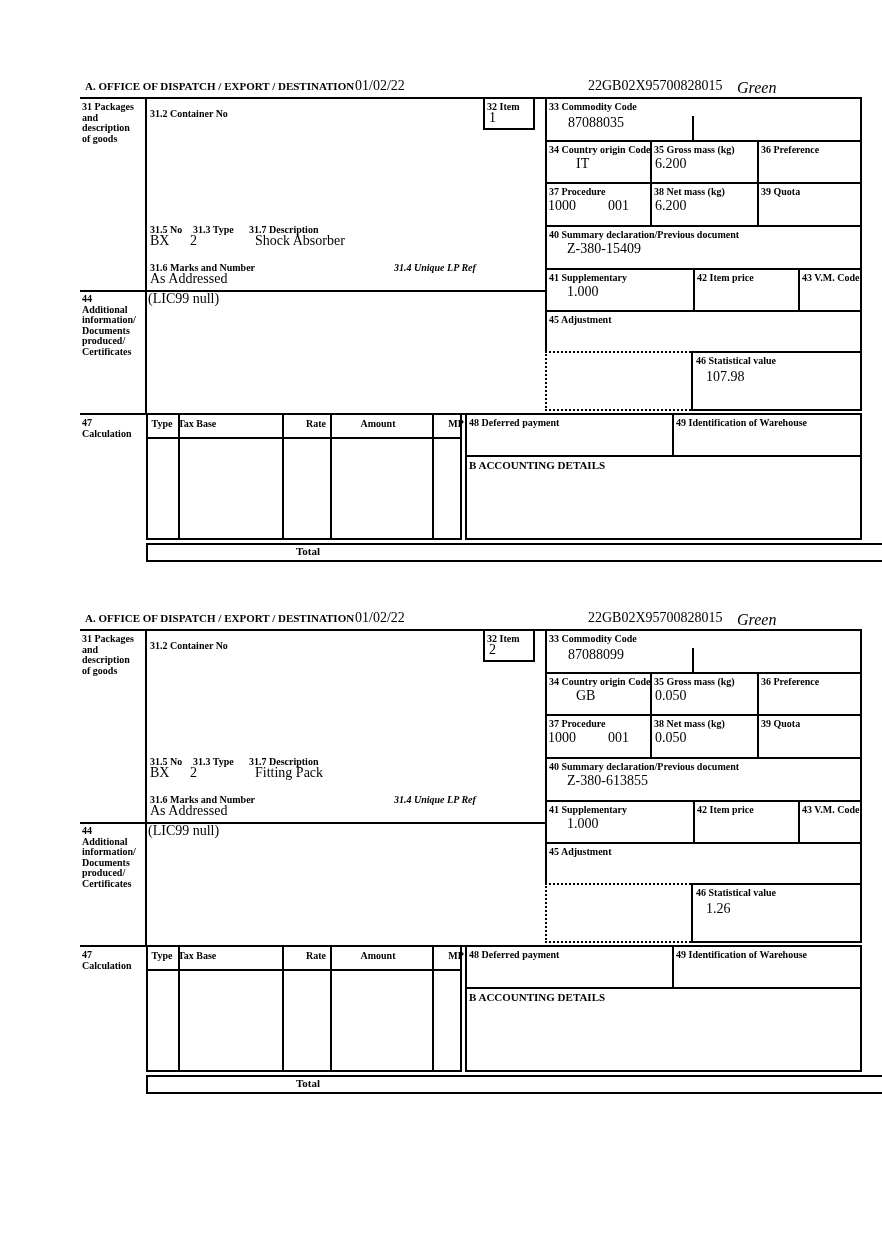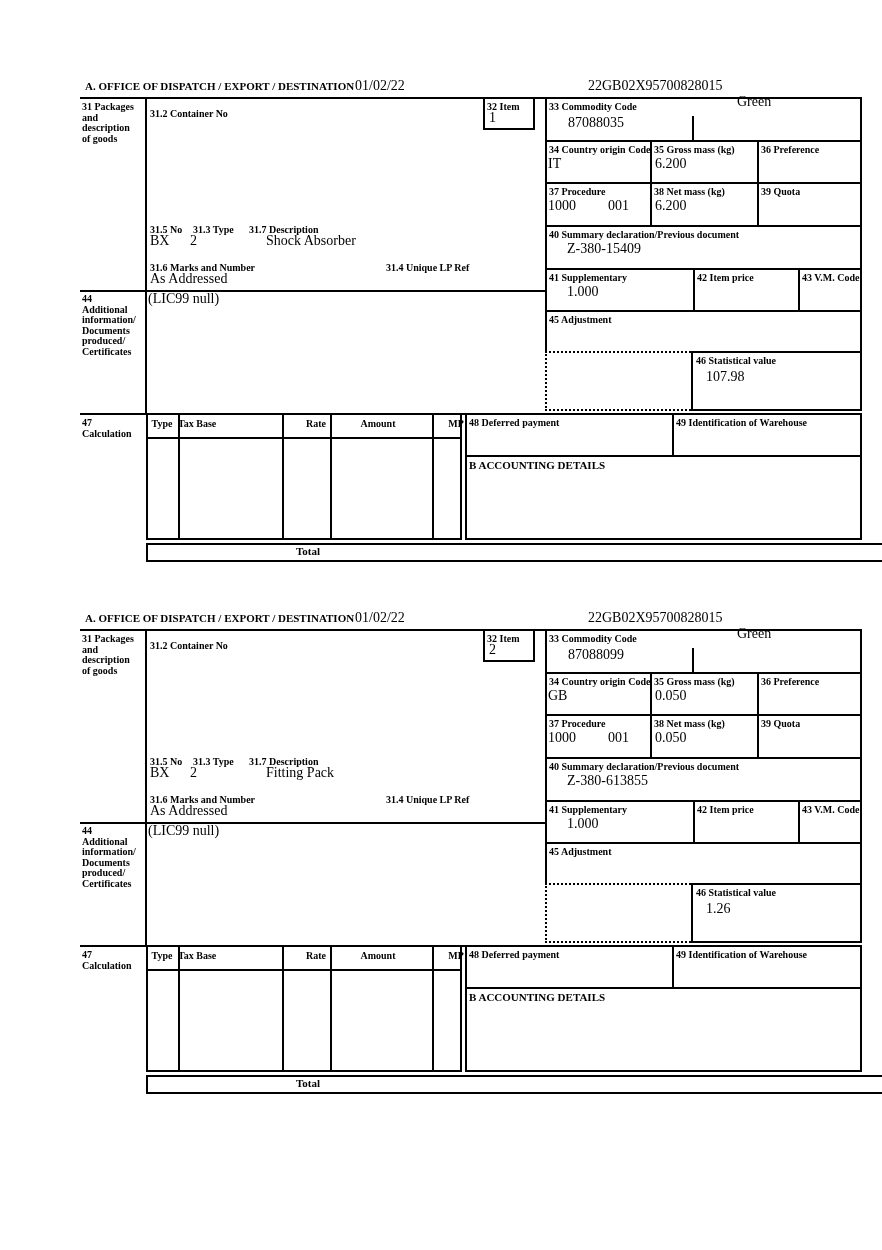--- a/index.html
+++ b/index.html
@@ -59,41 +59,41 @@
   .total-label{position:absolute;left:0;top:0;width:320px;text-align:center;
                font-weight:bold;font-size:11px;}
 
   
   .lb{position:absolute;font-weight:bold;font-size:10px;line-height:10.5px;white-space:nowrap;}
   .lbw{white-space:normal;}
   .v{position:absolute;font-size:14px;line-height:16px;white-space:nowrap;}
   .hdr-title{left:5px;top:2px;font-weight:bold;font-size:11px;}
   .hdr-date{left:275px;top:0;font-size:14px;}
   .hdr-mrn{left:508px;top:0;font-size:14px;}
-  .hdr-green{left:657px;top:16px;font-size:14px;}
+  .hdr-green{left:657px;top:1px;font-size:16px;font-style:italic;}
 
   .lb31{left:2px;top:24px;width:60px;}
   .lb31_2{left:70px;top:25px;margin-top:6px;}
   .lb32{left:407px;top:24px;} .v32{left:409px;top:32px;}
   .lb33{left:469px;top:24px;} .v33{left:488px;top:37px;}
-  .lb34{left:469px;top:67px;} .v34{left:468px;top:78px;}
+  .lb34{left:469px;top:67px;} .v34{left:468px;top:78px;padding-left:28px;}
   .lb35{left:574px;top:67px;} .v35{left:575px;top:78px;}
   .lb36{left:681px;top:67px;}
   .lb37{left:469px;top:109px;} .v37a{left:468px;top:120px;} .v37b{left:528px;top:120px;}
   .lb38{left:574px;top:109px;} .v38{left:575px;top:120px;}
   .lb39{left:681px;top:109px;}
   .lb40{left:469px;top:152px;} .v40{left:487px;top:163px;}
   .lb41{left:469px;top:195px;} .v41{left:487px;top:206px;}
   .lb42{left:617px;top:195px;}
   .lb43{left:722px;top:195px;}
   .lb45{left:469px;top:237px;}
   .lb46{left:616px;top:278px;} .v46{left:626px;top:291px;}
   .lb31_5{left:70px;top:147px;} .lb31_3{left:113px;top:147px;} .lb31_7{left:169px;top:147px;}
-  .v31_5{left:70px;top:155px;} .v31_3{left:110px;top:155px;} .v31_7{left:186px;top:155px;}
-  .lb31_6{left:70px;top:185px;} .lb31_4{left:306px;top:185px;}
+  .v31_5{left:70px;top:155px;} .v31_3{left:110px;top:155px;} .v31_7{left:175px;top:155px;}
+  .lb31_6{left:70px;top:185px;} .lb31_4{left:314px;top:185px;font-style:italic;}
   .v31_6{left:70px;top:193px;}
   .lb44{left:2px;top:216px;width:60px;} .v44{left:68px;top:213px;}
   .lb47{left:2px;top:340px;width:60px;}
   .hcell{position:absolute;top:340px;font-weight:bold;font-size:10px;}
   .h-type{left:66px;width:32px;text-align:center;}
   .h-taxbase{left:98px;width:104px;text-align:left;}
   .h-rate{left:202px;width:44px;text-align:right;}
   .h-amount{left:250px;width:96px;text-align:center;font-family:Liberation Serif, serif;}
   .h-mp{left:352px;width:48px;text-align:center;}
   .lb48{left:389px;top:340px;} .lb49{left:596px;top:340px;}

